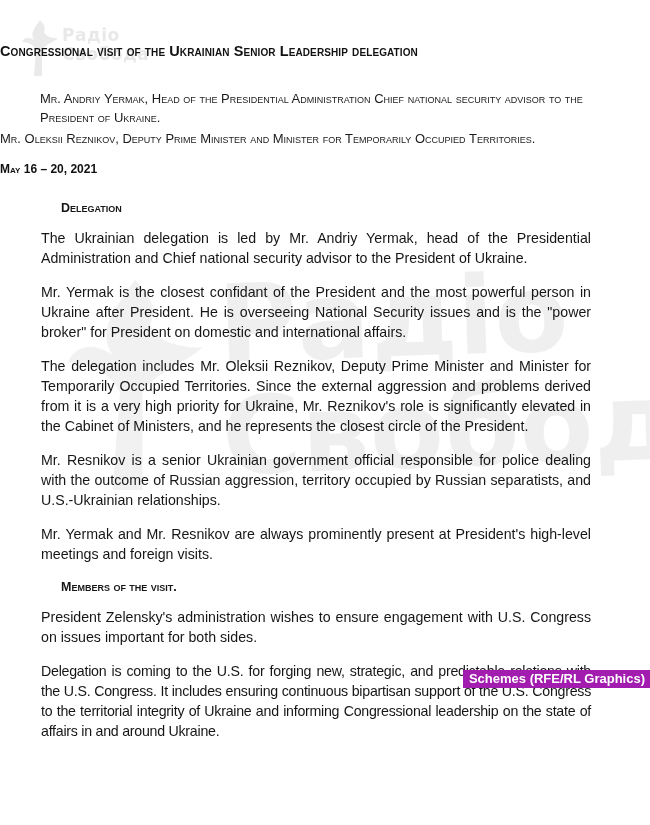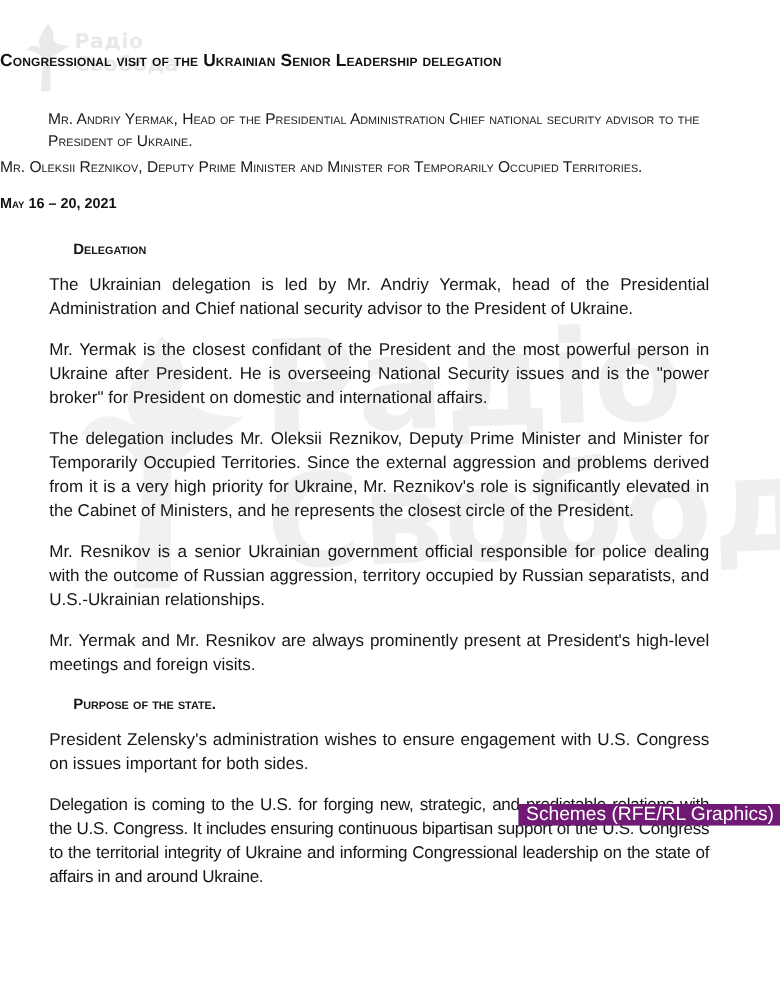--- a/index.html
+++ b/index.html
@@ -110,25 +110,25 @@
     .para {
       margin: 0 12px 14px 0;
       text-align: justify;
     }
     .para.tight { letter-spacing: -0.25px; }
 
     .credit {
       position: absolute;
       right: 0;
       bottom: 0;
-      background: #701a75;
+      background: #a21caf;
       color: #ffffff;
       font-family: "Liberation Sans", sans-serif;
-      font-weight: normal;
-      font-size: 16px;
+      font-weight: bold;
+      font-size: 13px;
       padding: 3px 5px 3px 6px;
       line-height: 12px;
     }
   </style>
 </head>
 <body>
 
 <div class="page">
 
   <div class="wm-small">
@@ -157,19 +157,19 @@
   <div class="header date">May 16 – 20, 2021</div>
 
   <div class="content">
     <div class="section-head">Delegation</div>
     <p class="para">The Ukrainian delegation is led by Mr. Andriy Yermak, head of the Presidential Administration and Chief national security advisor to the President of Ukraine.</p>
     <p class="para">Mr. Yermak is the closest confidant of the President and the most powerful person in Ukraine after President. He is overseeing National Security issues and is the "power broker" for President on domestic and international affairs.</p>
     <p class="para">The delegation includes Mr. Oleksii Reznikov, Deputy Prime Minister and Minister for Temporarily Occupied Territories. Since the external aggression and problems derived from it is a very high priority for Ukraine, Mr. Reznikov's role is significantly elevated in the Cabinet of Ministers, and he represents the closest circle of the President.</p>
     <p class="para">Mr. Resnikov is a senior Ukrainian government official responsible for police dealing with the outcome of Russian aggression, territory occupied by Russian separatists, and U.S.-Ukrainian relationships.</p>
     <p class="para">Mr. Yermak and Mr. Resnikov are always prominently present at President's high-level meetings and foreign visits.</p>
 
-    <div class="section-head">Purpose of the state.</div>
+    <div class="section-head">Members of the visit.</div>
     <p class="para">President Zelensky's administration wishes to ensure engagement with U.S. Congress on issues important for both sides.</p>
     <p class="para tight">Delegation is coming to the U.S. for forging new, strategic, and predictable relations with the U.S. Congress. It includes ensuring continuous bipartisan support of the U.S. Congress to the territorial integrity of Ukraine and informing Congressional leadership on the state of affairs in and around Ukraine.</p>
   </div>
 
   <div class="credit">Schemes (RFE/RL Graphics)</div>
 </div>
 
 </body></html>

